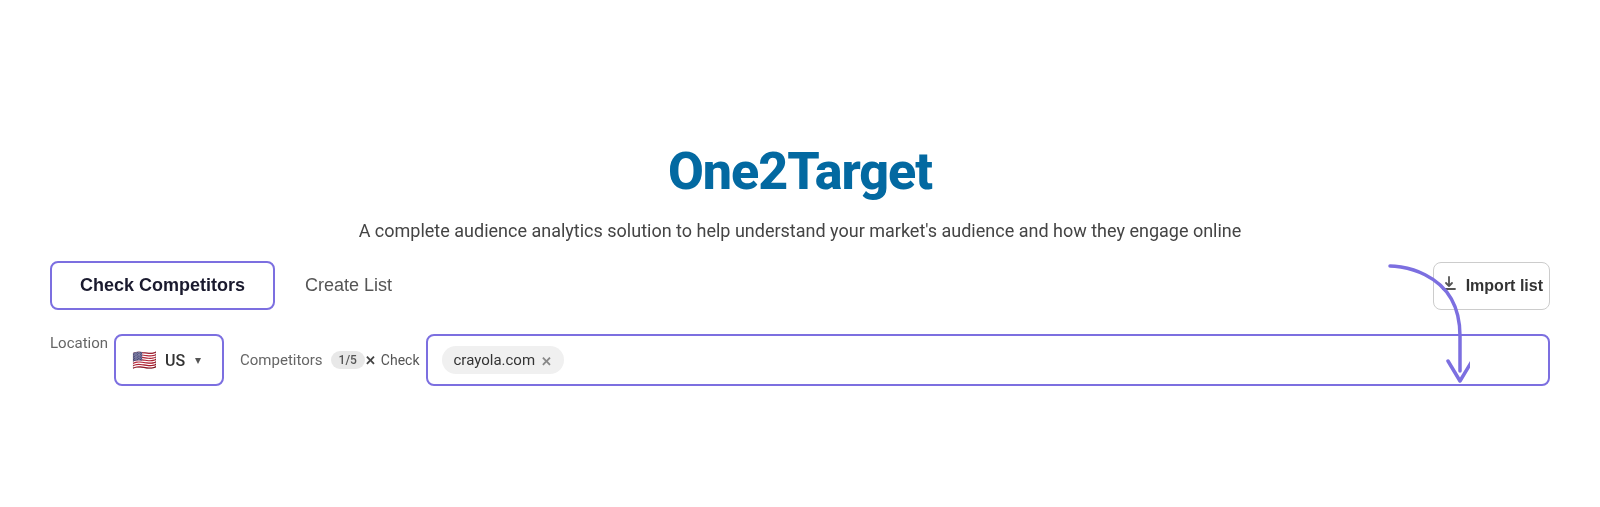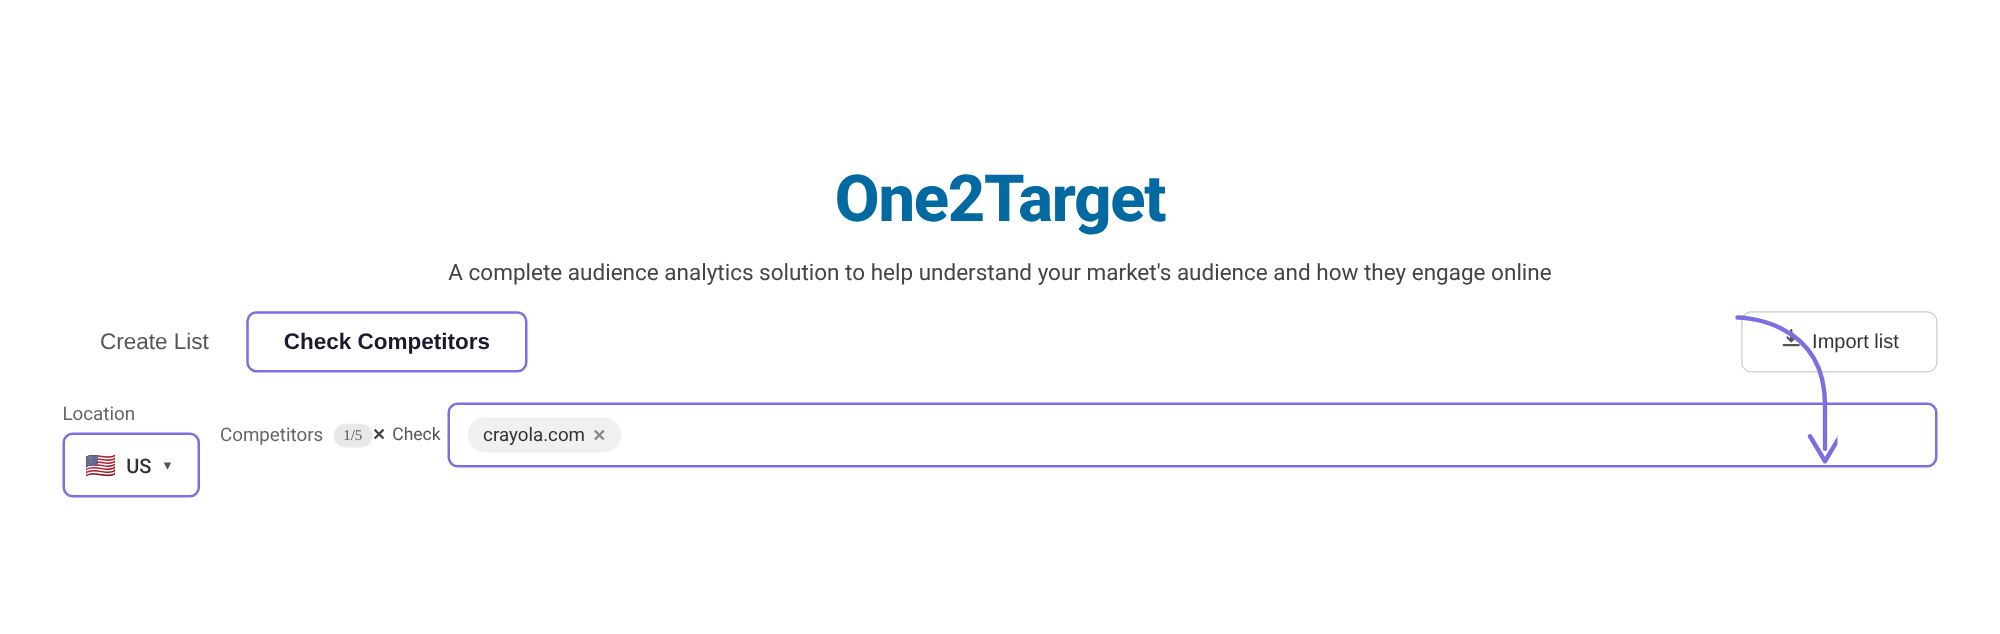--- a/index.html
+++ b/index.html
@@ -76,45 +76,45 @@
 
     .tab.inactive {
       border: 2px solid transparent;
       color: #555;
     }
 
     .import-btn {
       display: flex;
       align-items: center;
       gap: 8px;
-      padding: 12px 30px;
+      padding: 12px 6px;
       border: 1.5px solid #ccc;
       border-radius: 8px;
       background: #fff;
       font-size: 16px;
       color: #333;
       cursor: pointer;
-      font-weight: 400;
+      font-weight: 700;
     }
 
     .import-icon {
       font-size: 16px;
       color: #555;
     }
 
     .fields-row {
       display: flex;
       align-items: flex-start;
       width: 100%;
       gap: 16px;
     }
 
     .field-group {
       display: flex;
-      flex-direction: column;
+      flex-direction: row;
       gap: 6px;
     }
 
     .field-label {
       font-size: 15px;
       color: #666;
       font-weight: 400;
     }
 
     .location-select {
@@ -163,21 +163,20 @@
       color: #666;
     }
 
     .count-badge {
       background: #e8e8e8;
       color: #555;
       font-size: 12px;
       padding: 2px 8px;
       border-radius: 20px;
       font-weight: 500;
-      font-family: Liberation Serif, serif;
     }
 
     .clear-btn {
       display: flex;
       align-items: center;
       gap: 5px;
       font-size: 14px;
       color: #555;
       cursor: pointer;
       font-weight: 400;
@@ -249,22 +248,22 @@
 </head>
 <body>
 
 <div class="container">
 
   <h1 class="page-title">One2Target</h1>
   <p class="page-subtitle">A complete audience analytics solution to help understand your market's audience and how they engage online</p>
 
   <div class="tabs-and-import-row">
     <div class="tabs">
+      <button class="tab active">Check Competitors</button>
       <button class="tab inactive">Create List</button>
-      <button class="tab active">Check Competitors</button>
     </div>
 
     <button class="import-btn">
       <span class="import-icon">
         
         <svg width="18" height="18" viewBox="0 0 18 18" fill="none" xmlns="http://www.w3.org/2000/svg">
           <path d="M9 2v9M9 11l-3-3M9 11l3-3" stroke="#555" stroke-width="1.8" stroke-linecap="round" stroke-linejoin="round"></path>
           <path d="M3 14h12" stroke="#555" stroke-width="1.8" stroke-linecap="round"></path>
         </svg>
       </span>

